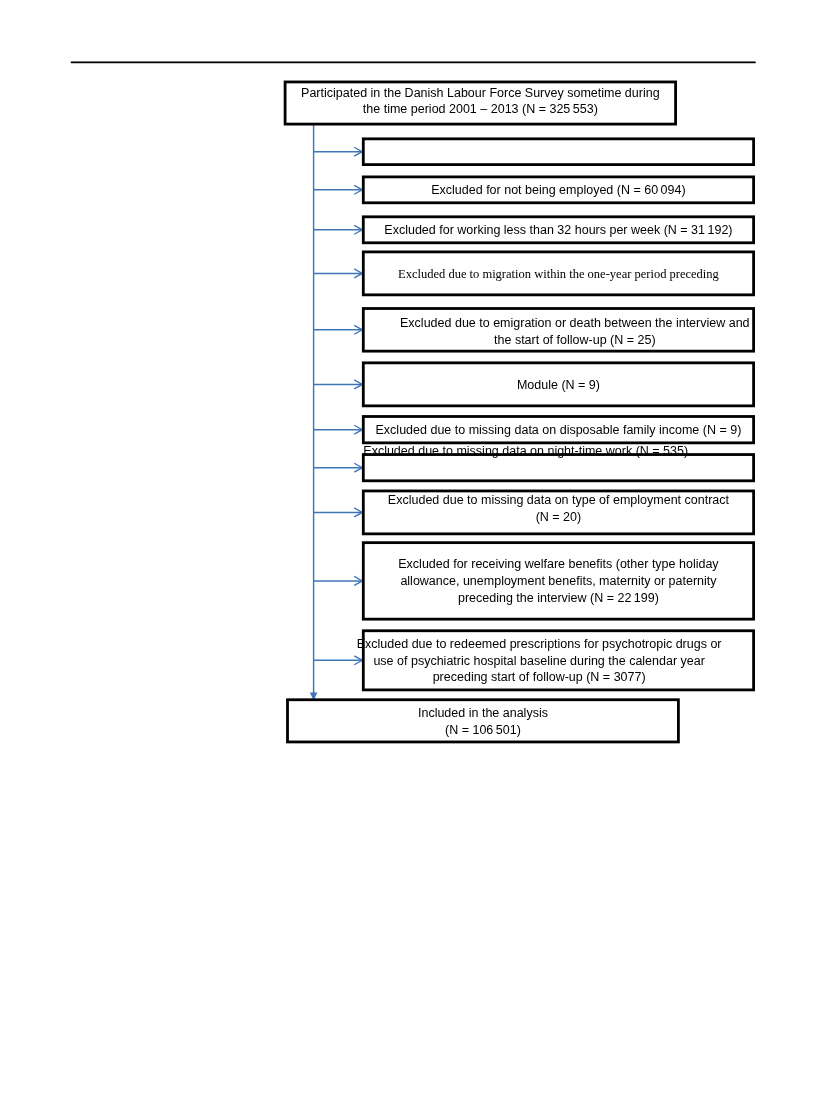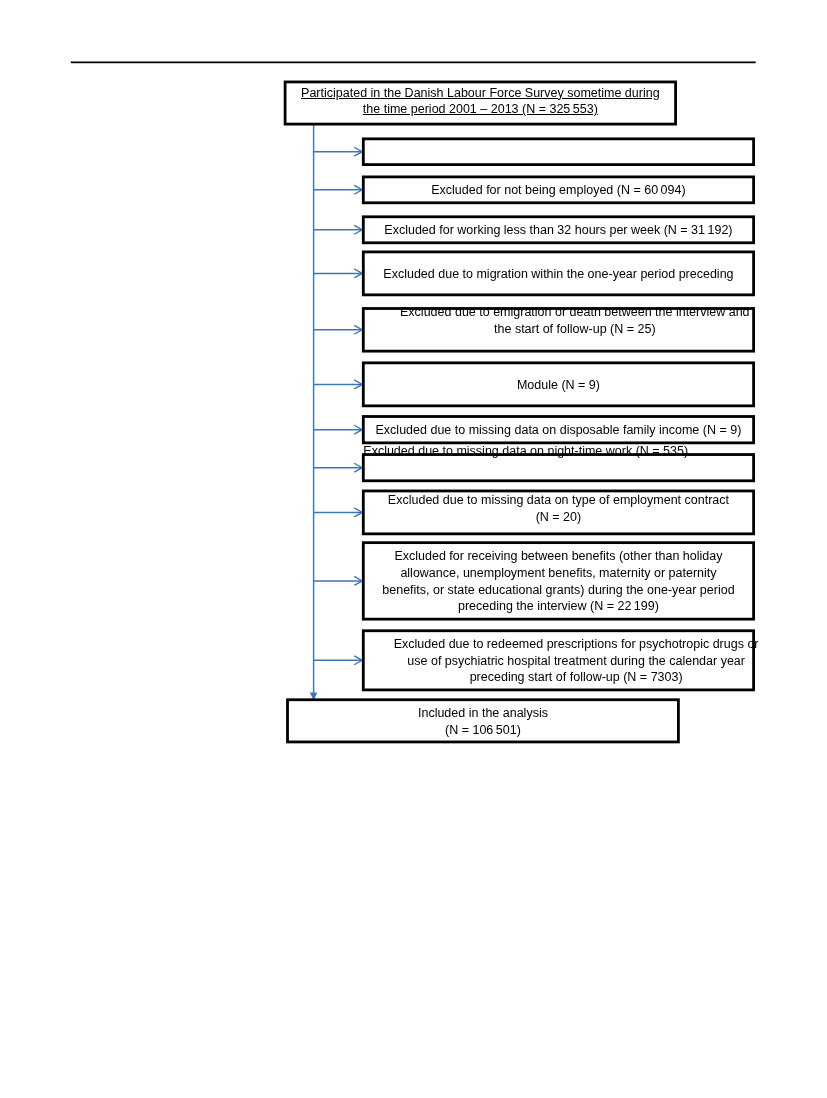--- a/index.html
+++ b/index.html
@@ -62,42 +62,42 @@
     <rect x="363.30" y="251.90" width="390.30" height="42.95" fill="#ffffff" stroke="#000000" stroke-width="2.80"></rect>
     <rect x="363.30" y="308.50" width="390.30" height="42.65" fill="#ffffff" stroke="#000000" stroke-width="2.80"></rect>
     <rect x="363.30" y="362.85" width="390.30" height="43.00" fill="#ffffff" stroke="#000000" stroke-width="2.80"></rect>
     <rect x="363.30" y="416.50" width="390.30" height="26.35" fill="#ffffff" stroke="#000000" stroke-width="2.80"></rect>
     <rect x="363.30" y="454.55" width="390.30" height="26.25" fill="#ffffff" stroke="#000000" stroke-width="2.80"></rect>
     <rect x="363.30" y="490.95" width="390.30" height="42.90" fill="#ffffff" stroke="#000000" stroke-width="2.80"></rect>
     <rect x="363.30" y="542.65" width="390.30" height="76.50" fill="#ffffff" stroke="#000000" stroke-width="2.80"></rect>
     <rect x="363.30" y="630.75" width="390.30" height="59.15" fill="#ffffff" stroke="#000000" stroke-width="2.80"></rect>
     <rect x="287.50" y="699.75" width="390.90" height="42.20" fill="#ffffff" stroke="#000000" stroke-width="2.80"></rect>
   </svg>
-  <div class="node" style="left:285.1px;top:82.0px;width:390.5px;height:37px;text-decoration:underline;">
+  <div class="node" style="left:285.1px;top:82.0px;width:390.5px;height:37px;">
     <div class="txt">
       <div class="ln">Participated in the Danish Labour Force Survey sometime during</div>
       <div class="ln">the time period 2001 – 2013 (N = 325 553)</div>
     </div>
   </div>
   <div class="node" style="left:363.3px;top:176.9px;width:390.3px;height:25.9px;">
     <div class="txt">
       <div class="ln">Excluded for not being employed (N = 60 094)</div>
     </div>
   </div>
   <div class="node" style="left:363.3px;top:216.8px;width:390.3px;height:26.0px;justify-content:center;">
     <div class="txt">
       <div class="ln">Excluded for working less than 32 hours per week (N = 31 192)</div>
     </div>
   </div>
-  <div class="node" style="left:363.3px;top:251.9px;width:390.3px;height:43.0px;">
+  <div class="node" style="left:363.3px;top:251.9px;width:390.3px;height:43.0px;font-family:Liberation Serif, serif;">
     <div class="txt">
       <div class="ln">Excluded due to migration within the one-year period preceding</div>
     </div>
   </div>
-  <div class="node" style="left:363.3px;top:299px;width:423px;height:42.6px;">
+  <div class="node" style="left:363.3px;top:310px;width:423px;height:42.6px;">
     <div class="txt">
       <div class="ln">Excluded due to emigration or death between the interview and</div>
       <div class="ln">the start of follow-up (N = 25)</div>
     </div>
   </div>
   <div class="node" style="left:363.3px;top:362.9px;width:390.3px;height:43.0px;">
     <div class="txt">
       <div class="ln">Module (N = 9)</div>
     </div>
   </div>
@@ -112,31 +112,30 @@
     </div>
   </div>
   <div class="node" style="left:363.3px;top:490.9px;width:390.3px;height:34px;">
     <div class="txt">
       <div class="ln">Excluded due to missing data on type of employment contract</div>
       <div class="ln">(N = 20)</div>
     </div>
   </div>
   <div class="node" style="left:363.3px;top:542.6px;width:390.3px;height:76.5px;">
     <div class="txt">
-      <div class="ln">Excluded for receiving between benefits (other than holiday</div>
+      <div class="ln">Excluded for receiving welfare benefits (other type holiday</div>
       <div class="ln">allowance, unemployment benefits, maternity or paternity</div>
-      <div class="ln">benefits, or state educational grants) during the one-year period</div>
       <div class="ln">preceding the interview (N = 22 199)</div>
     </div>
   </div>
-  <div class="node" style="left:381px;top:630.8px;width:390.3px;height:59.1px;justify-content:flex-end;">
+  <div class="node" style="left:344px;top:630.8px;width:390.3px;height:59.1px;justify-content:flex-end;">
     <div class="txt">
       <div class="ln">Excluded due to redeemed prescriptions for psychotropic drugs or</div>
-      <div class="ln">use of psychiatric hospital treatment during the calendar year</div>
-      <div class="ln">preceding start of follow-up (N = 7303)</div>
+      <div class="ln">use of psychiatric hospital baseline during the calendar year</div>
+      <div class="ln">preceding start of follow-up (N = 3077)</div>
     </div>
   </div>
   <div class="node" style="left:287.5px;top:699.8px;width:390.9px;height:42.2px;">
     <div class="txt">
       <div class="ln">Included in the analysis</div>
       <div class="ln">(N = 106 501)</div>
     </div>
   </div>
 </div>
 

